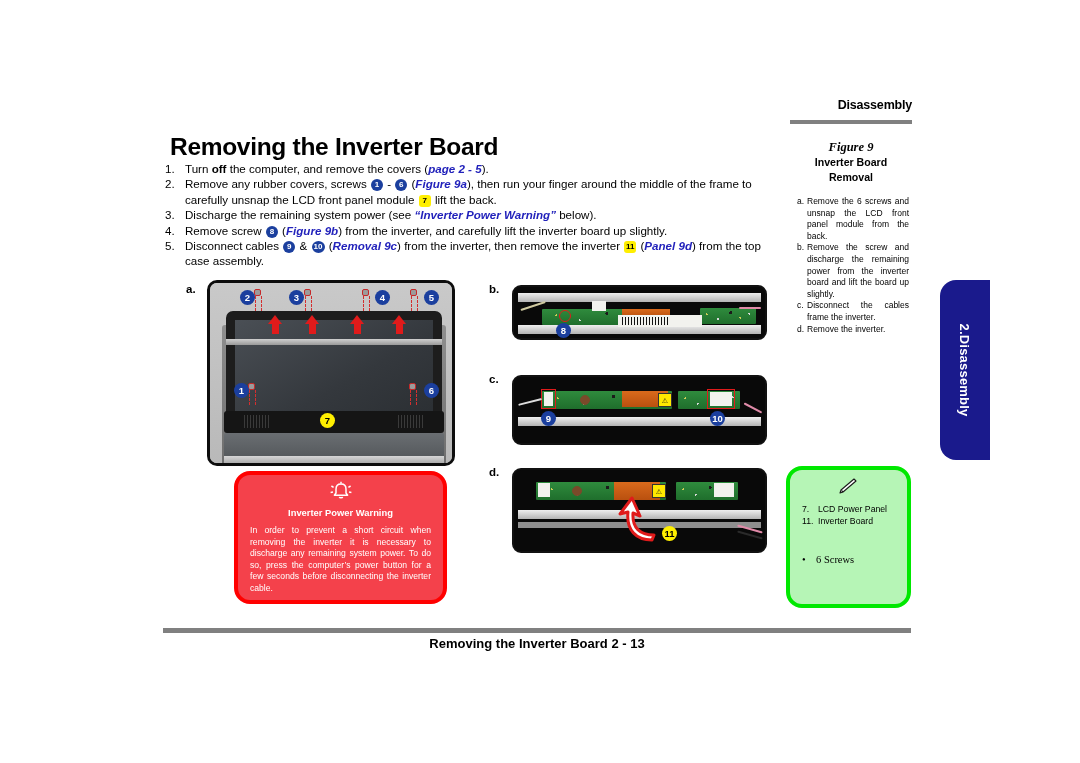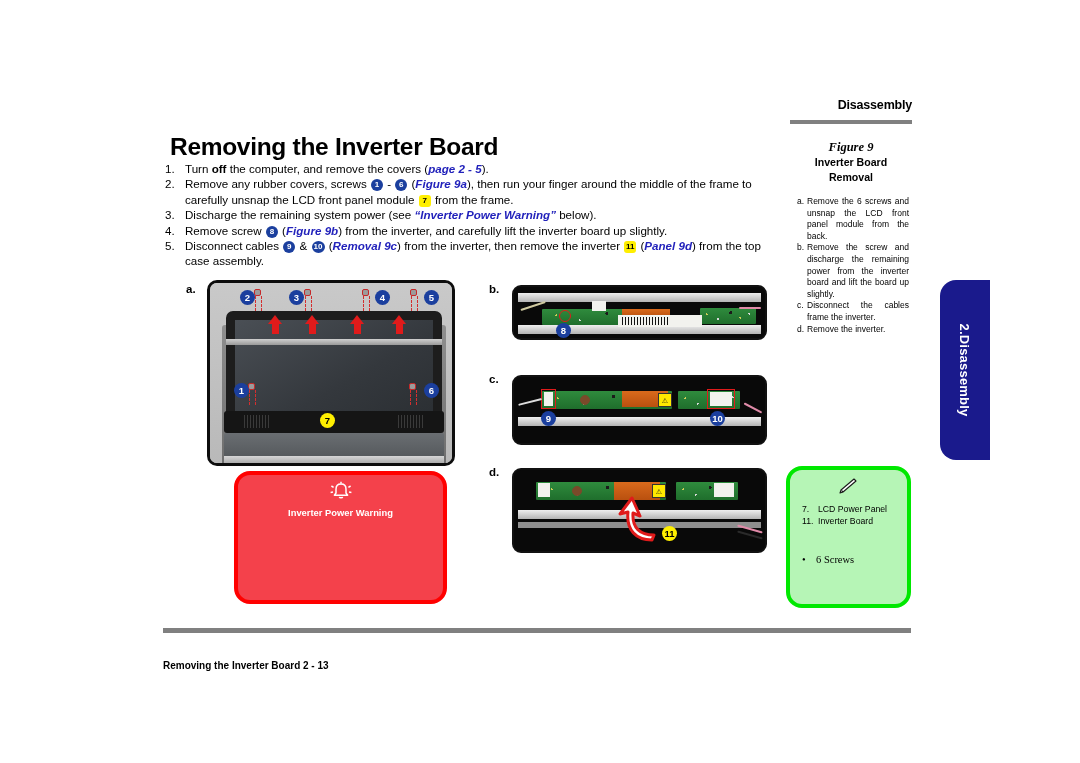--- a/index.html
+++ b/index.html
@@ -429,43 +429,43 @@
 
   
   .foot-rule {
     position: absolute;
     left: 163px; top: 628px;
     width: 748px; height: 5px;
     background: #808080;
   }
   .footer {
     position: absolute;
-    left: 163px; top: 660px;
+    left: 163px; top: 636px;
     width: 748px;
-    text-align: left;
-    font-size: 10px;
+    text-align: center;
+    font-size: 13px;
     font-weight: bold;
   }
 </style>
 </head>
 <body>
 
 <div class="running-head">Disassembly</div>
 <div class="head-rule"></div>
 
 <div class="page-title">Removing the Inverter Board</div>
 
 <div class="steps" id="steps-container">
     <div class="step">
       <div class="step-num">1.</div>
       <div class="step-text"><span>Turn </span><span class="b">off</span><span> the computer, and remove the covers (</span><span class="blue-ital">page 2 - 5</span><span>).</span></div>
     </div>
     <div class="step">
       <div class="step-num">2.</div>
-      <div class="step-text"><span>Remove any rubber covers, screws </span><span class="badge">1</span><span> - </span><span class="badge">6</span><span> (</span><span class="blue-ital">Figure 9a</span><span>), then run your finger around the middle of the frame to carefully unsnap the LCD front panel module </span><span class="badge yellow">7</span><span> from the frame.</span></div>
+      <div class="step-text"><span>Remove any rubber covers, screws </span><span class="badge">1</span><span> - </span><span class="badge">6</span><span> (</span><span class="blue-ital">Figure 9a</span><span>), then run your finger around the middle of the frame to carefully unsnap the LCD front panel module </span><span class="badge yellow">7</span><span> lift the back.</span></div>
     </div>
     <div class="step">
       <div class="step-num">3.</div>
       <div class="step-text"><span>Discharge the remaining system power (see </span><span class="blue-ital">“Inverter Power Warning”</span><span>  below).</span></div>
     </div>
     <div class="step">
       <div class="step-num">4.</div>
       <div class="step-text"><span>Remove screw </span><span class="badge">8</span><span> (</span><span class="blue-ital">Figure 9b</span><span>) from the inverter, and carefully lift the inverter board up slightly.</span></div>
     </div>
     <div class="step">
@@ -605,20 +605,21 @@
       <path d="M13 4 C9.5 4 8 6.3 8 9.2 L8 13 L6.4 15.2 L19.6 15.2 L18 13 L18 9.2 C18 6.3 16.5 4 13 4 Z" fill="none" stroke="#ffffff" stroke-width="1.5" stroke-linejoin="round"></path>
       <path d="M11.4 16.8 C11.6 18.2 14.4 18.2 14.6 16.8" fill="none" stroke="#ffffff" stroke-width="1.5"></path>
       <line x1="13" y1="1.8" x2="13" y2="3.6" stroke="#ffffff" stroke-width="1.5"></line>
       <line x1="3.4" y1="6" x2="5.6" y2="7.4" stroke="#ffffff" stroke-width="1.5"></line>
       <line x1="22.6" y1="6" x2="20.4" y2="7.4" stroke="#ffffff" stroke-width="1.5"></line>
       <line x1="2.6" y1="12.4" x2="5" y2="12" stroke="#ffffff" stroke-width="1.5"></line>
       <line x1="23.4" y1="12.4" x2="21" y2="12" stroke="#ffffff" stroke-width="1.5"></line>
     </svg>
   </div>
   <div class="warn-title">Inverter Power Warning</div>
+  <div class="warn-body">In order to prevent a short circuit when removing the inverter it is necessary to discharge any remaining system power.  To do so, press the computer’s power button for a few seconds before disconnecting the inverter cable.</div>
 </div>
 
 <div id="green-box">
   <div class="pen-icon">
     <svg width="24" height="18" viewBox="0 0 24 18">
       <path d="M3 15 L6 14 L19 3 L17 1 L4 12 Z" fill="#ffffff" stroke="#1a1a1a" stroke-width="1.1" stroke-linejoin="round"></path>
       <line x1="4.5" y1="12.5" x2="6" y2="14" stroke="#1a1a1a" stroke-width="1.1"></line>
     </svg>
   </div>
   <div class="green-list" id="green-list">

